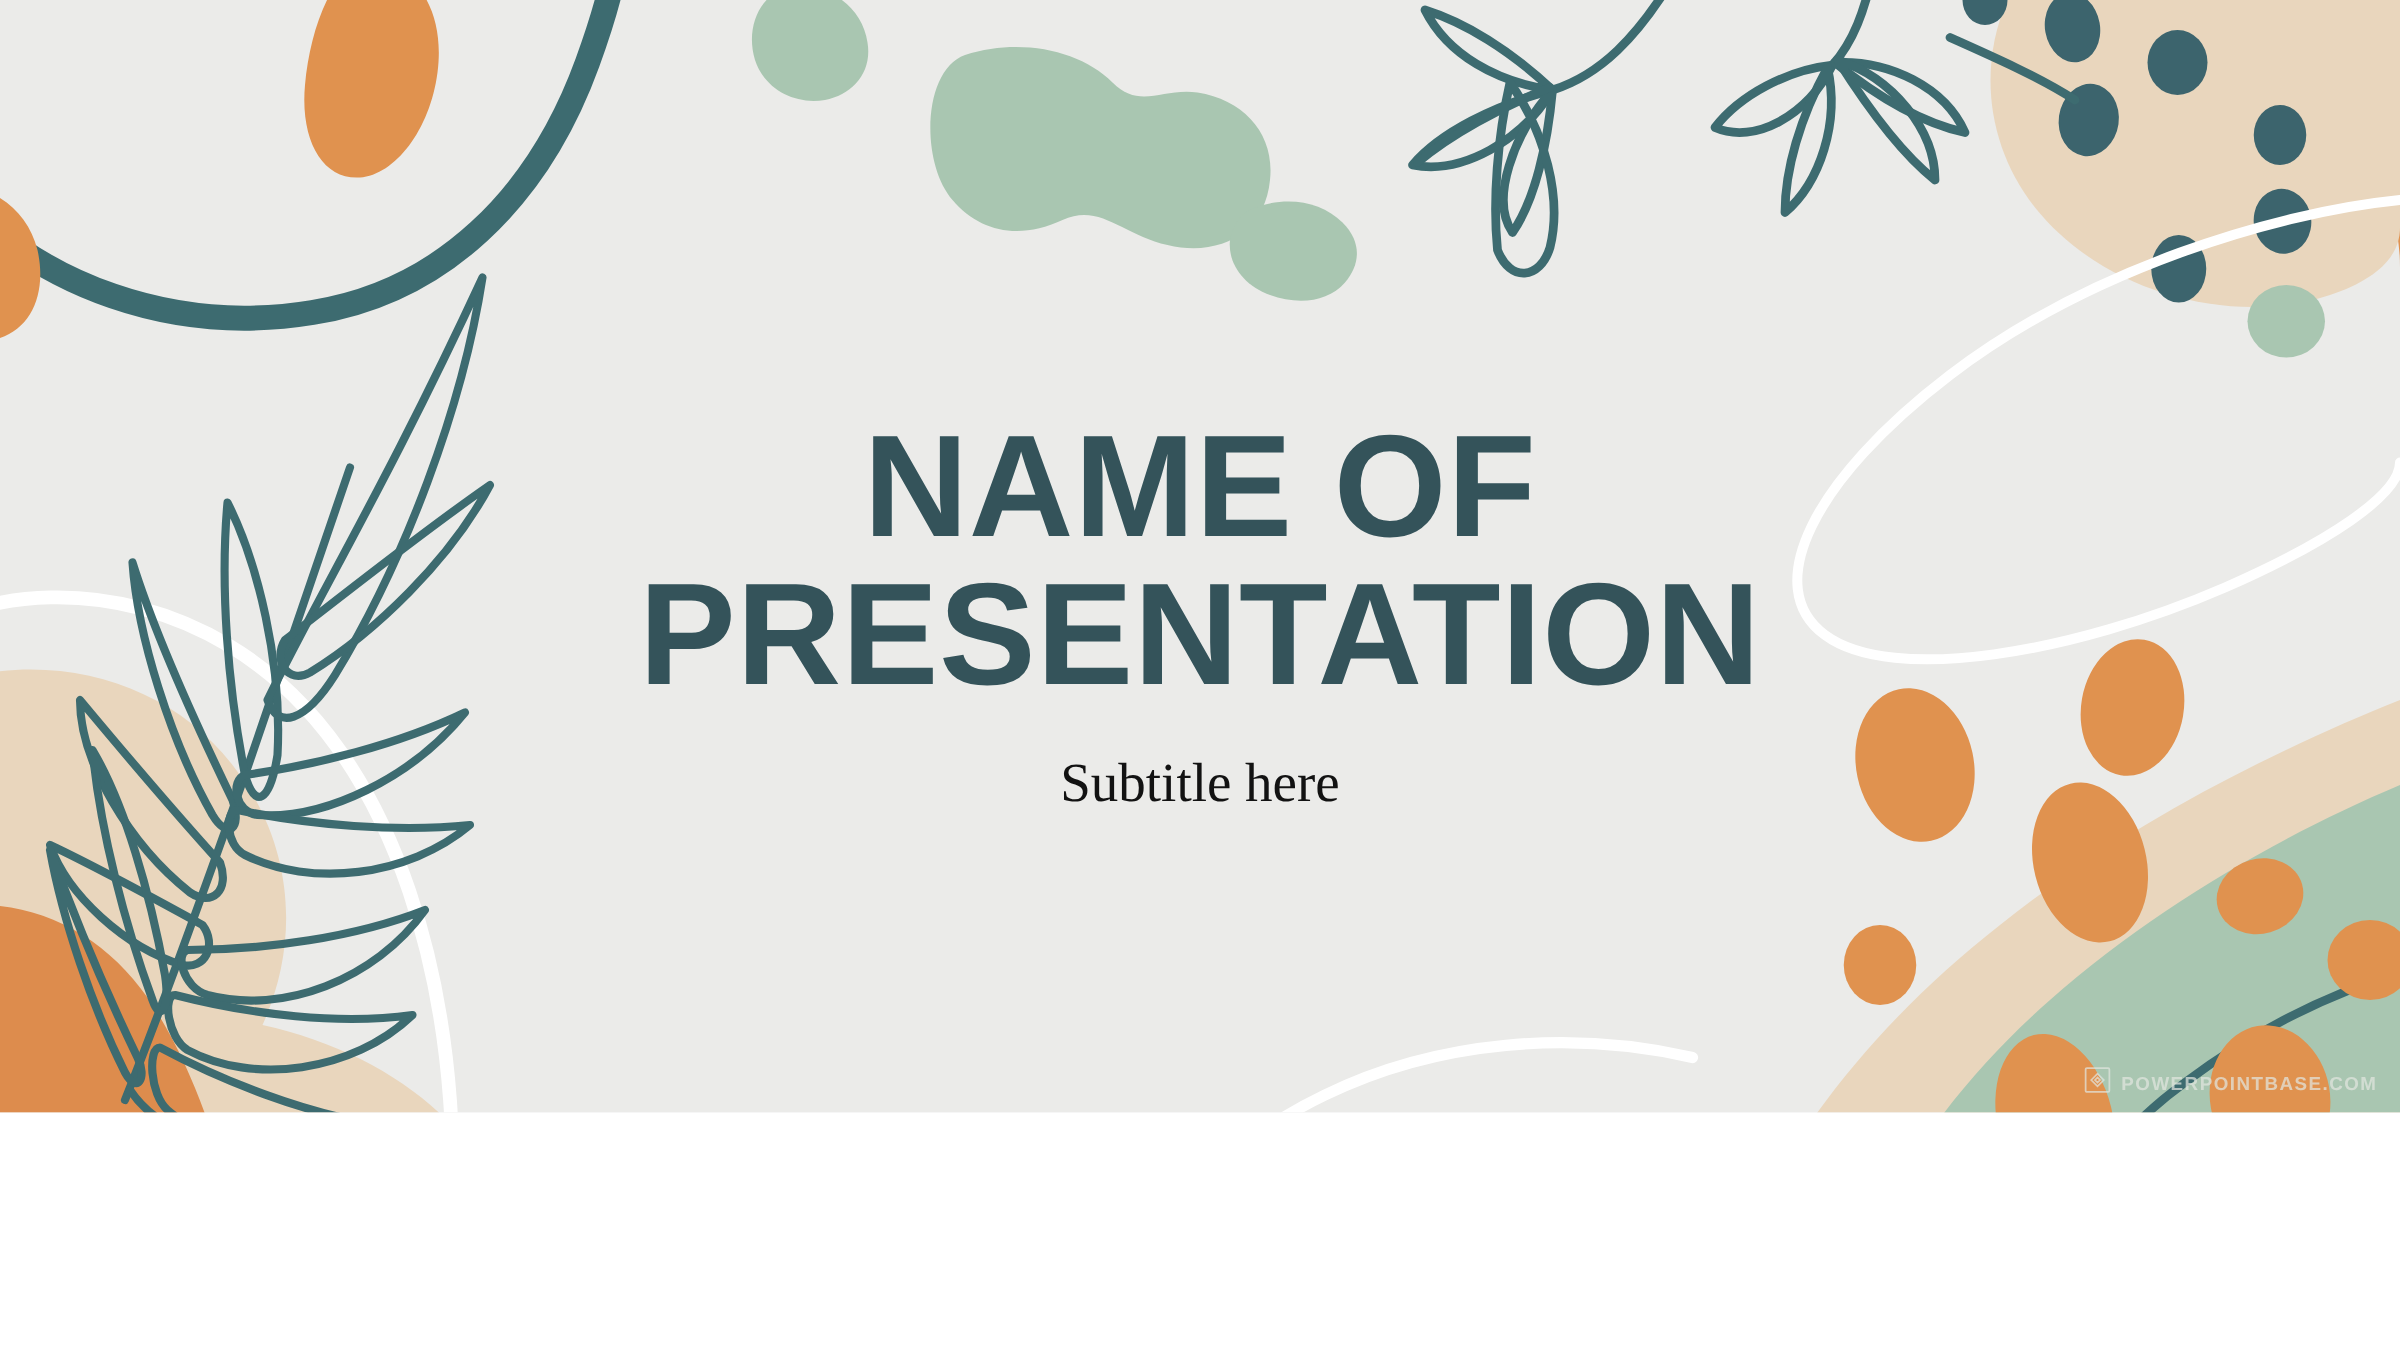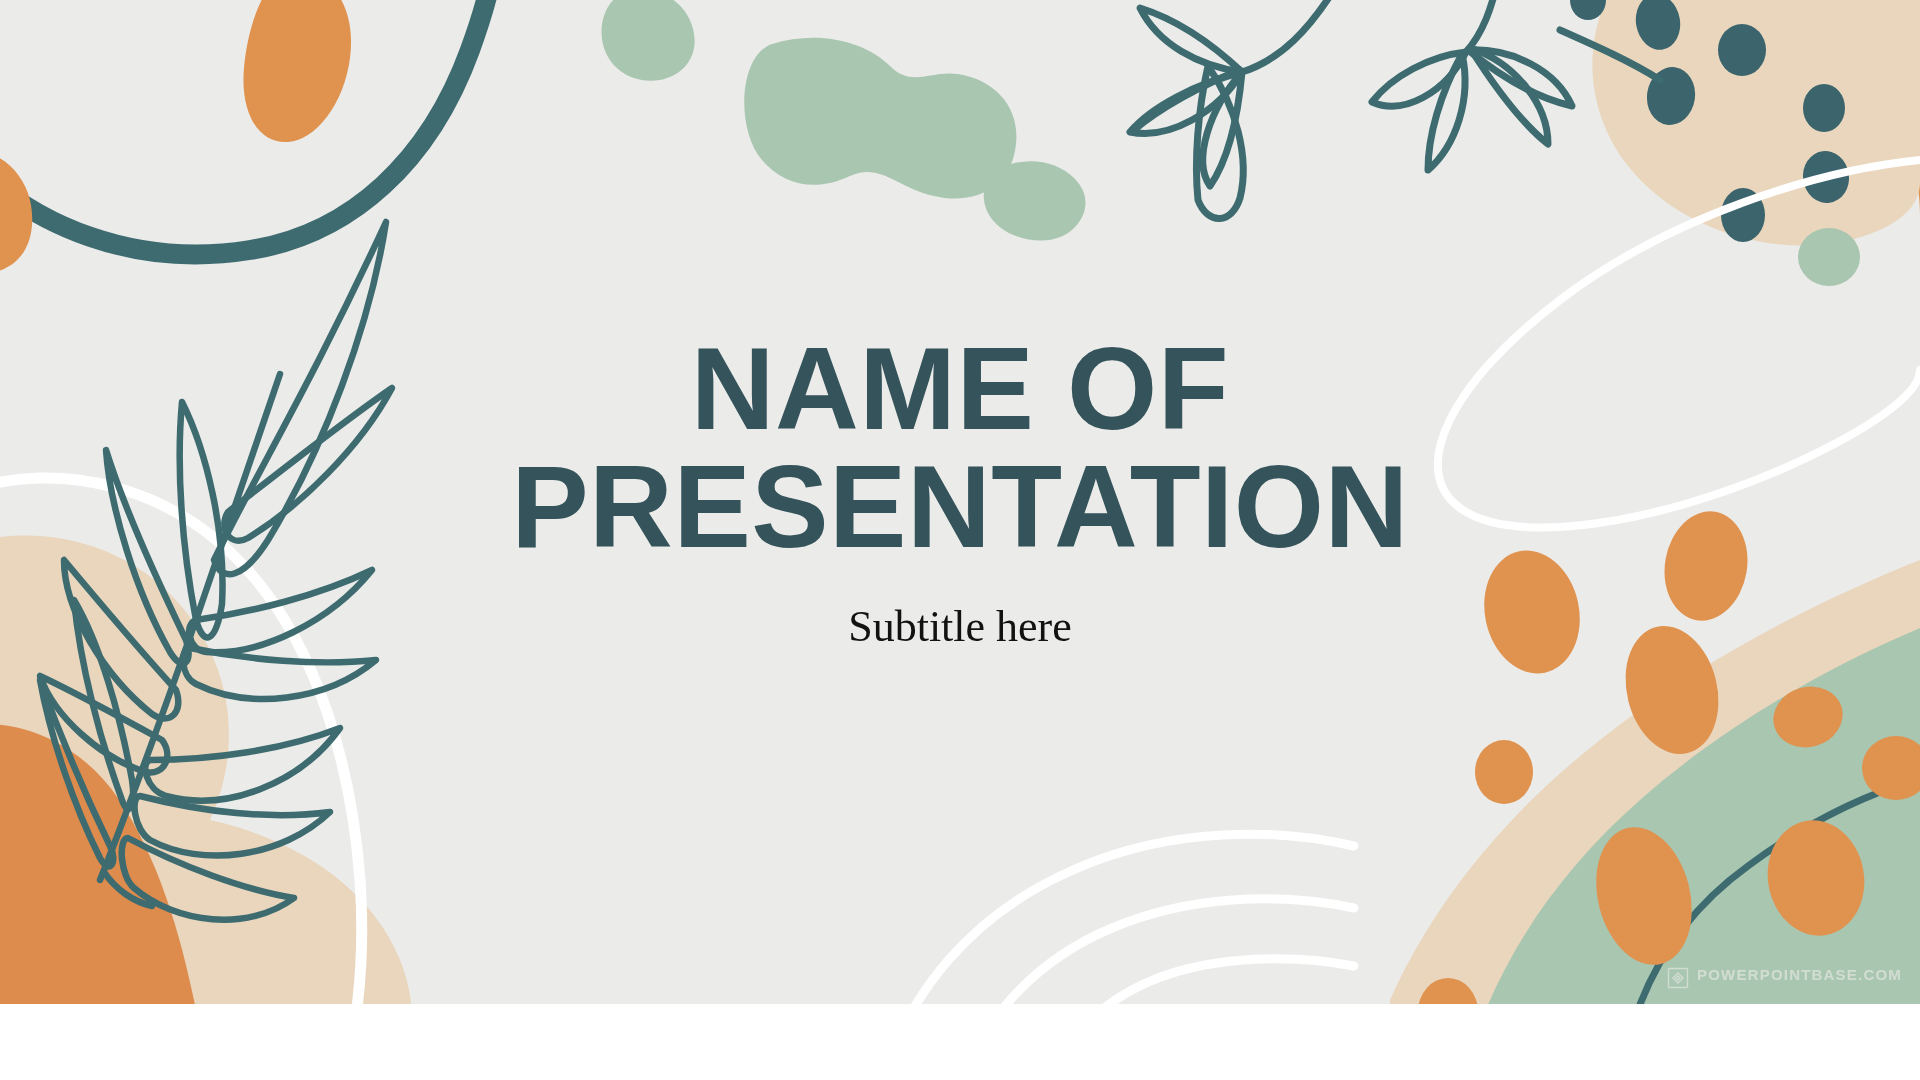--- a/index.html
+++ b/index.html
@@ -6,21 +6,21 @@
     margin: 0;
     padding: 0;
     background: #ffffff;
   }
   body {
     font-family: "Liberation Sans", sans-serif;
   }
   #slide {
     position: relative;
     width: 1920px;
-    height: 1004px;
+    height: 890px;
     overflow: hidden;
     background: #ebebe9;
   }
   #bg-art {
     position: absolute;
     left: 0; top: 0;
     width: 1920px;
     height: 1080px;
     display: block;
   }
@@ -51,21 +51,21 @@
     line-height: 1.2;
     color: #121212;
     margin: 34px 0 0 0;
   }
   #watermark {
     position: absolute;
     right: 18px;
     bottom: 14px;
     z-index: 20;
     display: flex;
-    align-items: flex-start;
+    align-items: flex-end;
     gap: 7px;
     opacity: 0.72;
   }
   #watermark-text {
     font-family: "Liberation Sans", sans-serif;
     font-size: 15px;
     letter-spacing: 1.2px;
     color: #e2e6e0;
     font-weight: 700;
   }

